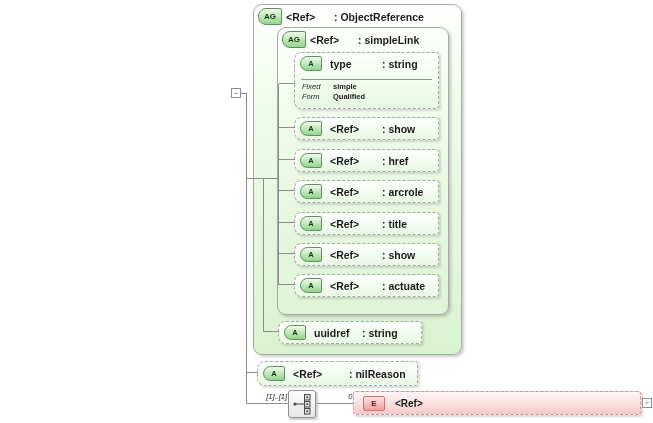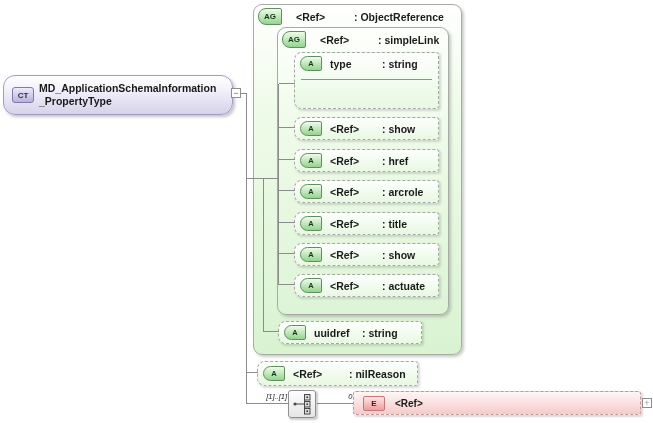--- a/index.html
+++ b/index.html
@@ -28,21 +28,21 @@
   }
   
   .panel{
     position:absolute;border:1px solid #a6aca4;border-radius:9px;
     box-shadow:2px 2px 3px rgba(100,110,100,.35);
   }
   .panel.outer{left:253px;top:4px;width:207px;height:349px;
     background:linear-gradient(180deg,#ffffff 0%,#effbe9 30%,#d9f3d1 100%);}
   .panel.inner{left:277px;top:27px;width:170px;height:286px;
     background:linear-gradient(180deg,#fdfffc 0%,#eefae8 40%,#ddf4d6 100%);}
-  .panel-title{display:flex;align-items:center;gap:14px;padding:3px 0 0 4px;
+  .panel-title{display:flex;align-items:center;gap:4px;padding:3px 0 0 4px;
     font-size:10.5px;font-weight:bold;white-space:nowrap;}
   .panel-title .ref{min-width:44px;}
   
   .g-badge{
     flex:0 0 auto;width:22px;height:15px;
     border:1px solid #5f8f5f;border-radius:8px 2px 2px 8px;
     background:linear-gradient(180deg,#effbe9,#94d48e);
     font-size:8px;font-weight:bold;color:#14381a;
     display:flex;align-items:center;justify-content:center;
   }
@@ -124,20 +124,30 @@
     </div>
   </div>
 
   <div class="attr-box" style="left:294px;top:52px;width:143px;height:55px">
     <div class="attr-row">
       <span class="g-badge a-badge">A</span>
       <span class="nm">type</span>
       <span>: string</span>
     </div>
     <div class="facet-sep"></div>
+    <div class="facets">
+      <div class="facet-row">
+        <span class="fl">Fixed</span>
+        <span class="fv">simple</span>
+      </div>
+      <div class="facet-row">
+        <span class="fl">Form</span>
+        <span class="fv">Qualified</span>
+      </div>
+    </div>
   </div>
 
   <div class="attr-box" style="left:294px;top:117px;width:143px;height:21px">
     <div class="attr-row">
         <span class="g-badge a-badge">A</span>
         <span class="nm">&lt;Ref&gt;</span>
         <span>: show</span>
       </div>
   </div>
   <div class="attr-box" style="left:294px;top:149px;width:143px;height:21px">
@@ -185,27 +195,20 @@
   </div>
 
   <div class="attr-box" style="left:257px;top:361px;width:159px;height:23px">
     <div class="attr-row" style="height:23px">
         <span class="g-badge a-badge">A</span>
         <span class="nm" style="min-width:48px">&lt;Ref&gt;</span>
         <span>: nilReason</span>
       </div>
   </div>
 
-  <div class="ct-box">
-    <span class="ct-badge">CT</span>
-    <div class="ct-label">
-      <div>MD_ApplicationSchemaInformation</div>
-      <div>_PropertyType</div>
-    </div>
-  </div>
 
   <svg id="wires" width="653" height="423" shape-rendering="crispEdges">
     <g fill="none" stroke="#8c8c8c" stroke-width="1">
       <path d="M241,93.5 H246.5 V403.5 H288"></path>
       <path d="M246.5,178.5 H278.5"></path>
       <path d="M278.5,83.5 V284.5"></path>
       <path d="M278.5,83.5 H295"></path>
       <path d="M278.5,127.5 H295"></path>
       <path d="M278.5,159.5 H295"></path>
       <path d="M278.5,190.5 H295"></path>

